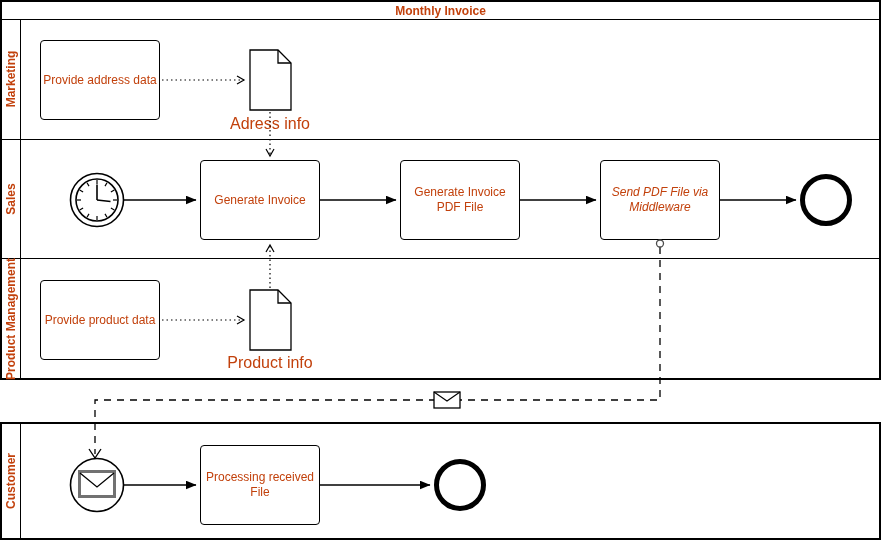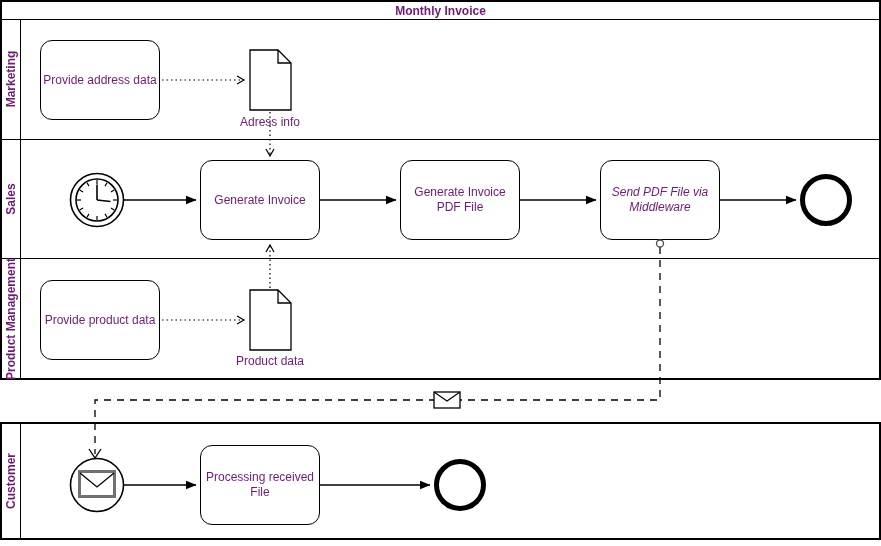--- a/index.html
+++ b/index.html
@@ -1,18 +1,18 @@
 <!DOCTYPE html>
 <html><head>
 <meta charset="utf-8">
 <style>
   html,body { margin:0; padding:0; background:#fff; }
   .canvas {
     position:relative; width:881px; height:546px; background:#ffffff;
-    font-family:"Liberation Sans", sans-serif; color:#701a75; overflow:hidden;
+    font-family:"Liberation Sans", sans-serif; color:#c2410c; overflow:hidden;
   }
   .pool { position:absolute; box-sizing:border-box; border:2px solid #000; background:transparent; }
   #pool-main { left:0; top:0; width:881px; height:380px; display:flex; flex-direction:column; }
   .pool-title {
     height:17px; flex:0 0 17px; border-bottom:1px solid #000;
     display:flex; align-items:center; justify-content:center;
     font-weight:bold; font-size:12px;
   }
   .lanes { flex:1; display:flex; flex-direction:column; min-height:0; }
   .lane { flex:1; display:flex; border-bottom:1px solid #000; min-height:0; }
@@ -20,26 +20,26 @@
   .lane-label { width:18px; flex:0 0 18px; border-right:1px solid #000; position:relative; }
   .lane-label span {
     position:absolute; left:50%; top:50%;
     transform:translate(-50%,-50%) rotate(-90deg);
     white-space:nowrap; font-weight:bold; font-size:12px;
   }
   .lane-body { flex:1; }
   #pool-customer { left:0; top:422px; width:881px; height:118px; display:flex; }
   .task {
     position:absolute; width:120px; height:80px; box-sizing:border-box;
-    border:1.5px solid #000; border-radius:12px; background:#fff;
+    border:1.5px solid #000; border-radius:4px; background:#fff;
     display:flex; align-items:center; justify-content:center;
     text-align:center; font-size:12px; line-height:15px;
     white-space:pre-line; z-index:2; padding:2px;
   }
-  .doc-label { position:absolute; width:120px; text-align:center; font-size:12px; z-index:2; }
+  .doc-label { position:absolute; width:120px; text-align:center; font-size:16px; z-index:2; }
   svg.overlay { position:absolute; left:0; top:0; z-index:3; }
 </style>
 </head>
 <body>
 
 <div class="canvas">
 
   <div class="pool" id="pool-main">
     <div class="pool-title">Monthly Invoice</div>
     <div class="lanes">
@@ -75,21 +75,21 @@
   <div class="task" style="left:200px; top:160px;">Generate Invoice</div>
   <div class="task" style="left:400px; top:160px;">Generate Invoice
 PDF File</div>
   <div class="task" style="left:600px; top:160px;font-style:italic;">Send PDF File via
 Middleware</div>
   <div class="task" style="left:200px; top:445px;">Processing received
 File</div>
   <div class="task" style="left:40px; top:280px;">Provide product data</div>
 
   <div class="doc-label" style="left:210px; top:115px;">Adress info</div>
-  <div class="doc-label" style="left:210px; top:354px;">Product data</div>
+  <div class="doc-label" style="left:210px; top:354px;">Product info</div>
 
   <svg class="overlay" width="881" height="546" viewBox="0 0 881 546">
     <defs>
       <marker id="blockArrow" markerWidth="12" markerHeight="10" refX="10.5" refY="4.5" orient="auto" markerUnits="userSpaceOnUse">
         <path d="M0,0 L11,4.5 L0,9 Z" fill="#000"></path>
       </marker>
       <marker id="openArrow" markerWidth="11" markerHeight="11" refX="8.5" refY="5" orient="auto" markerUnits="userSpaceOnUse">
         <path d="M1.5,1 L8.5,5 L1.5,9" fill="none" stroke="#000" stroke-width="1.2"></path>
       </marker>
     </defs>

